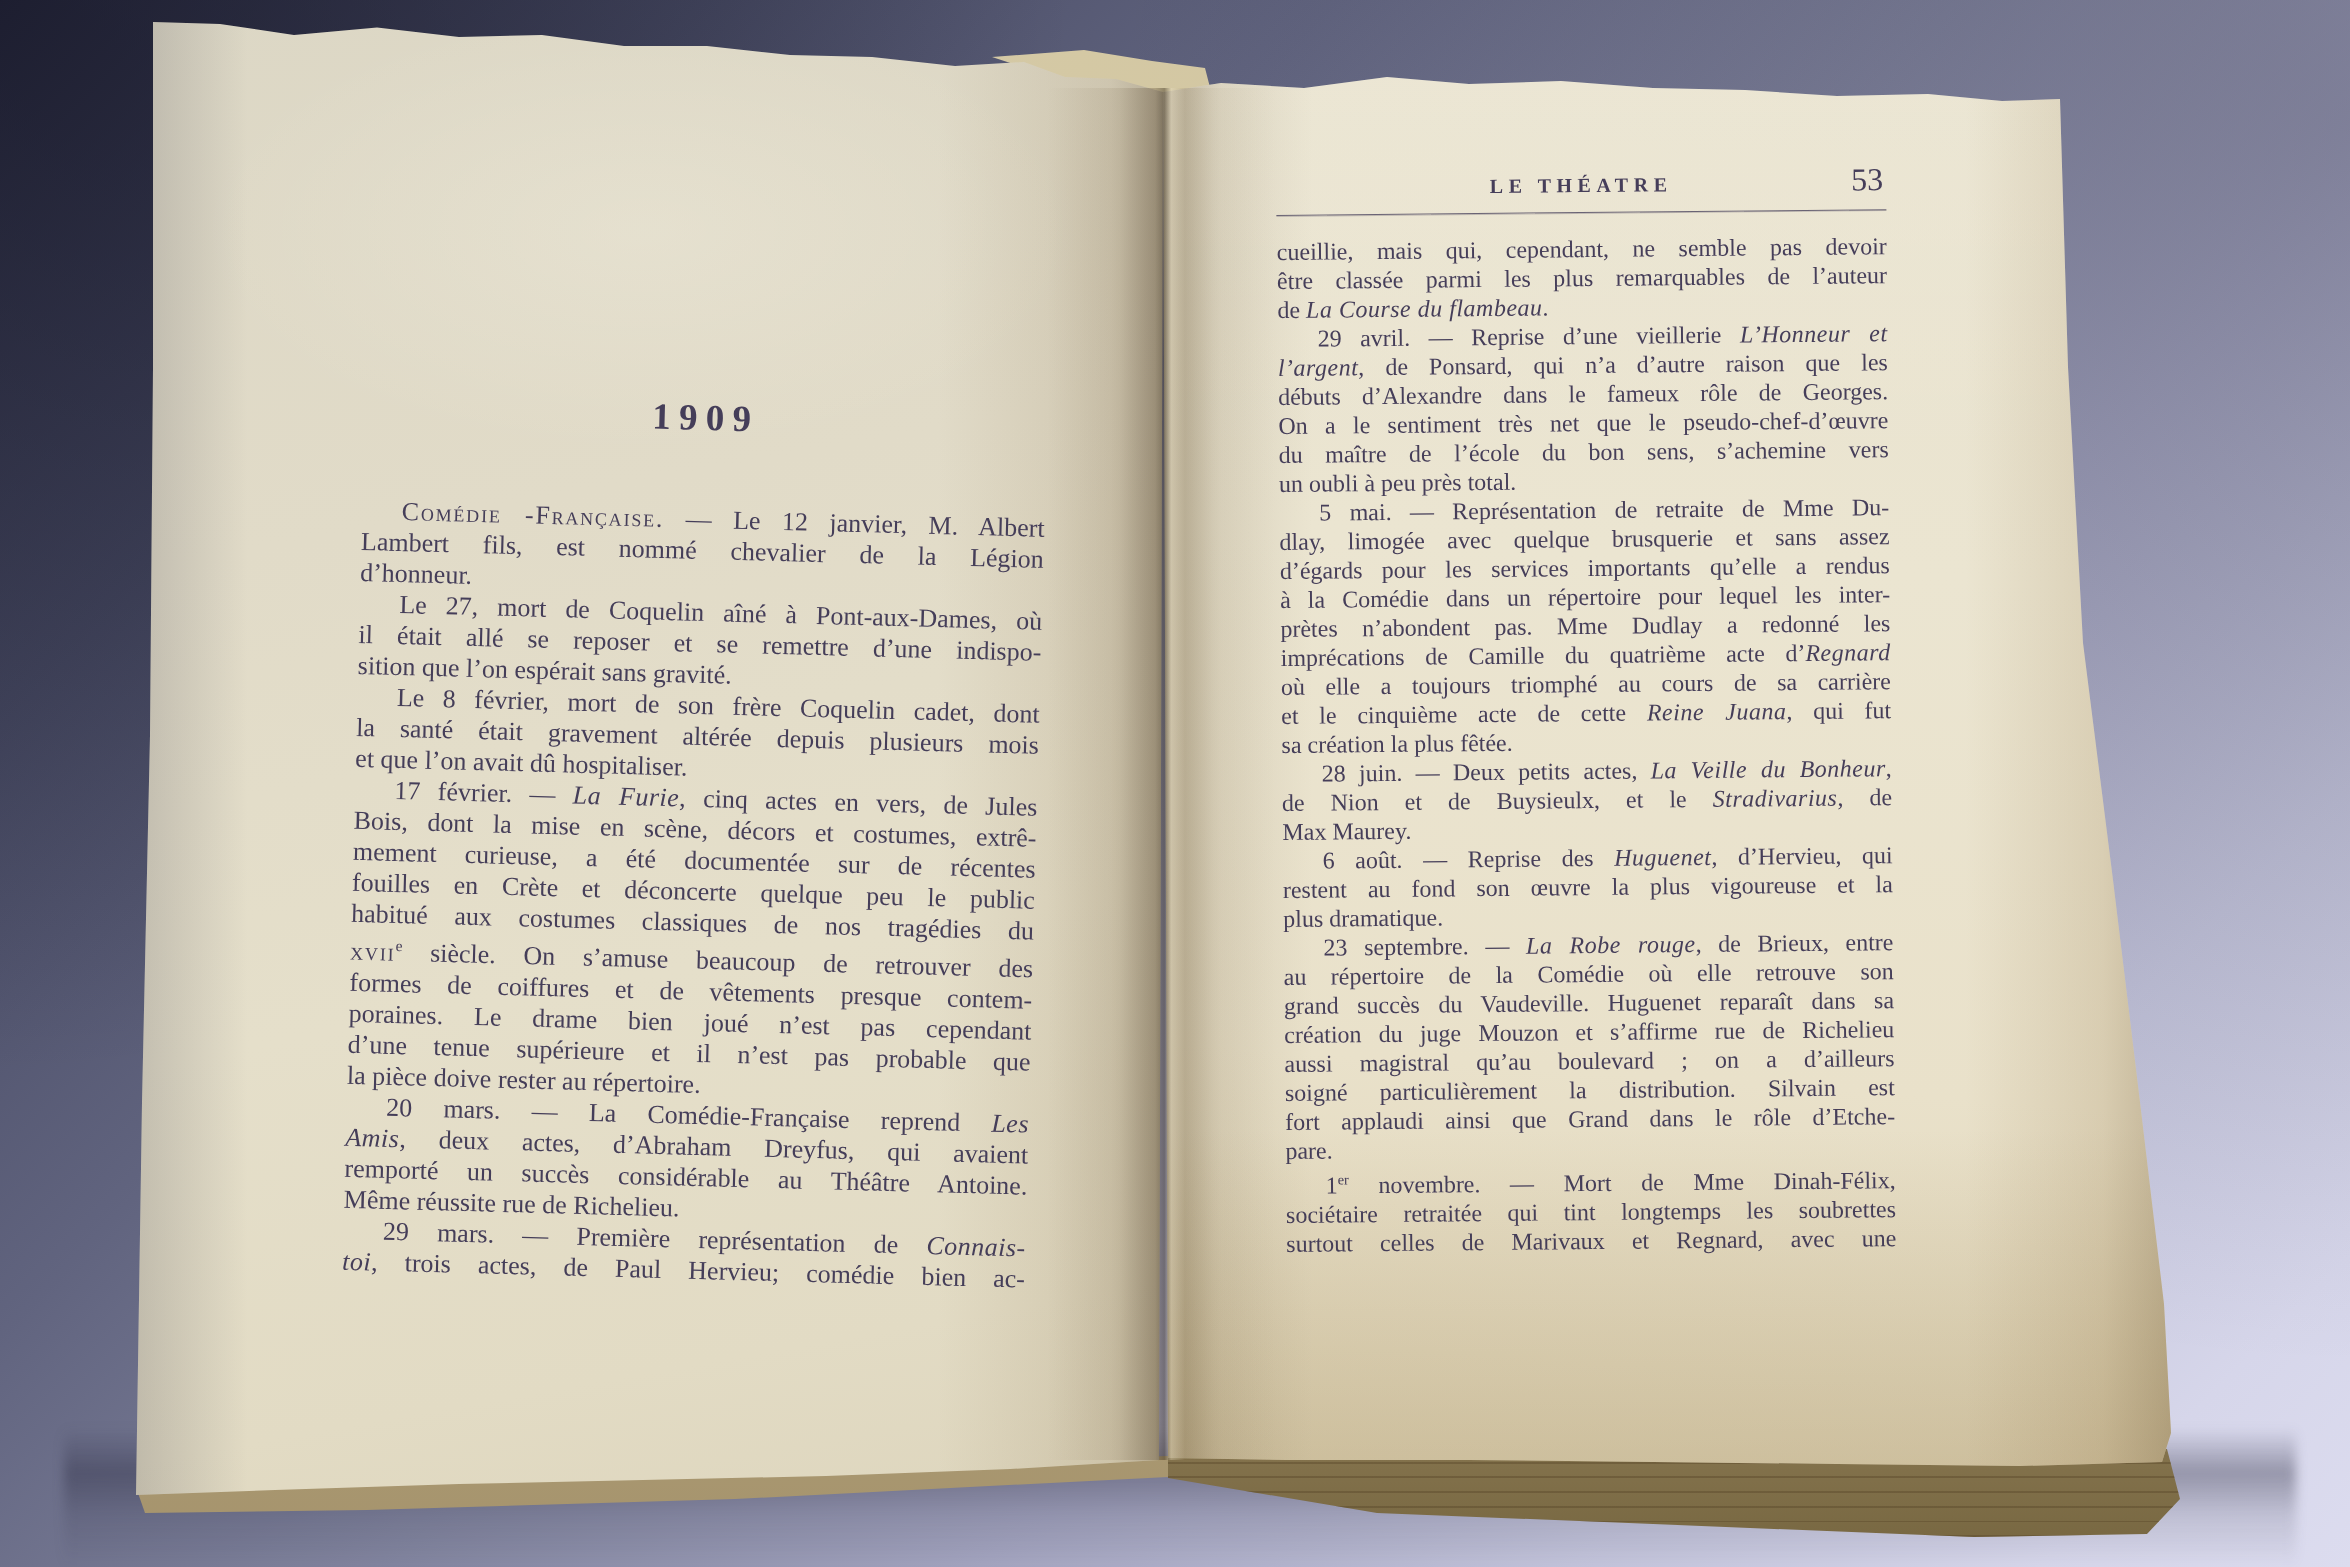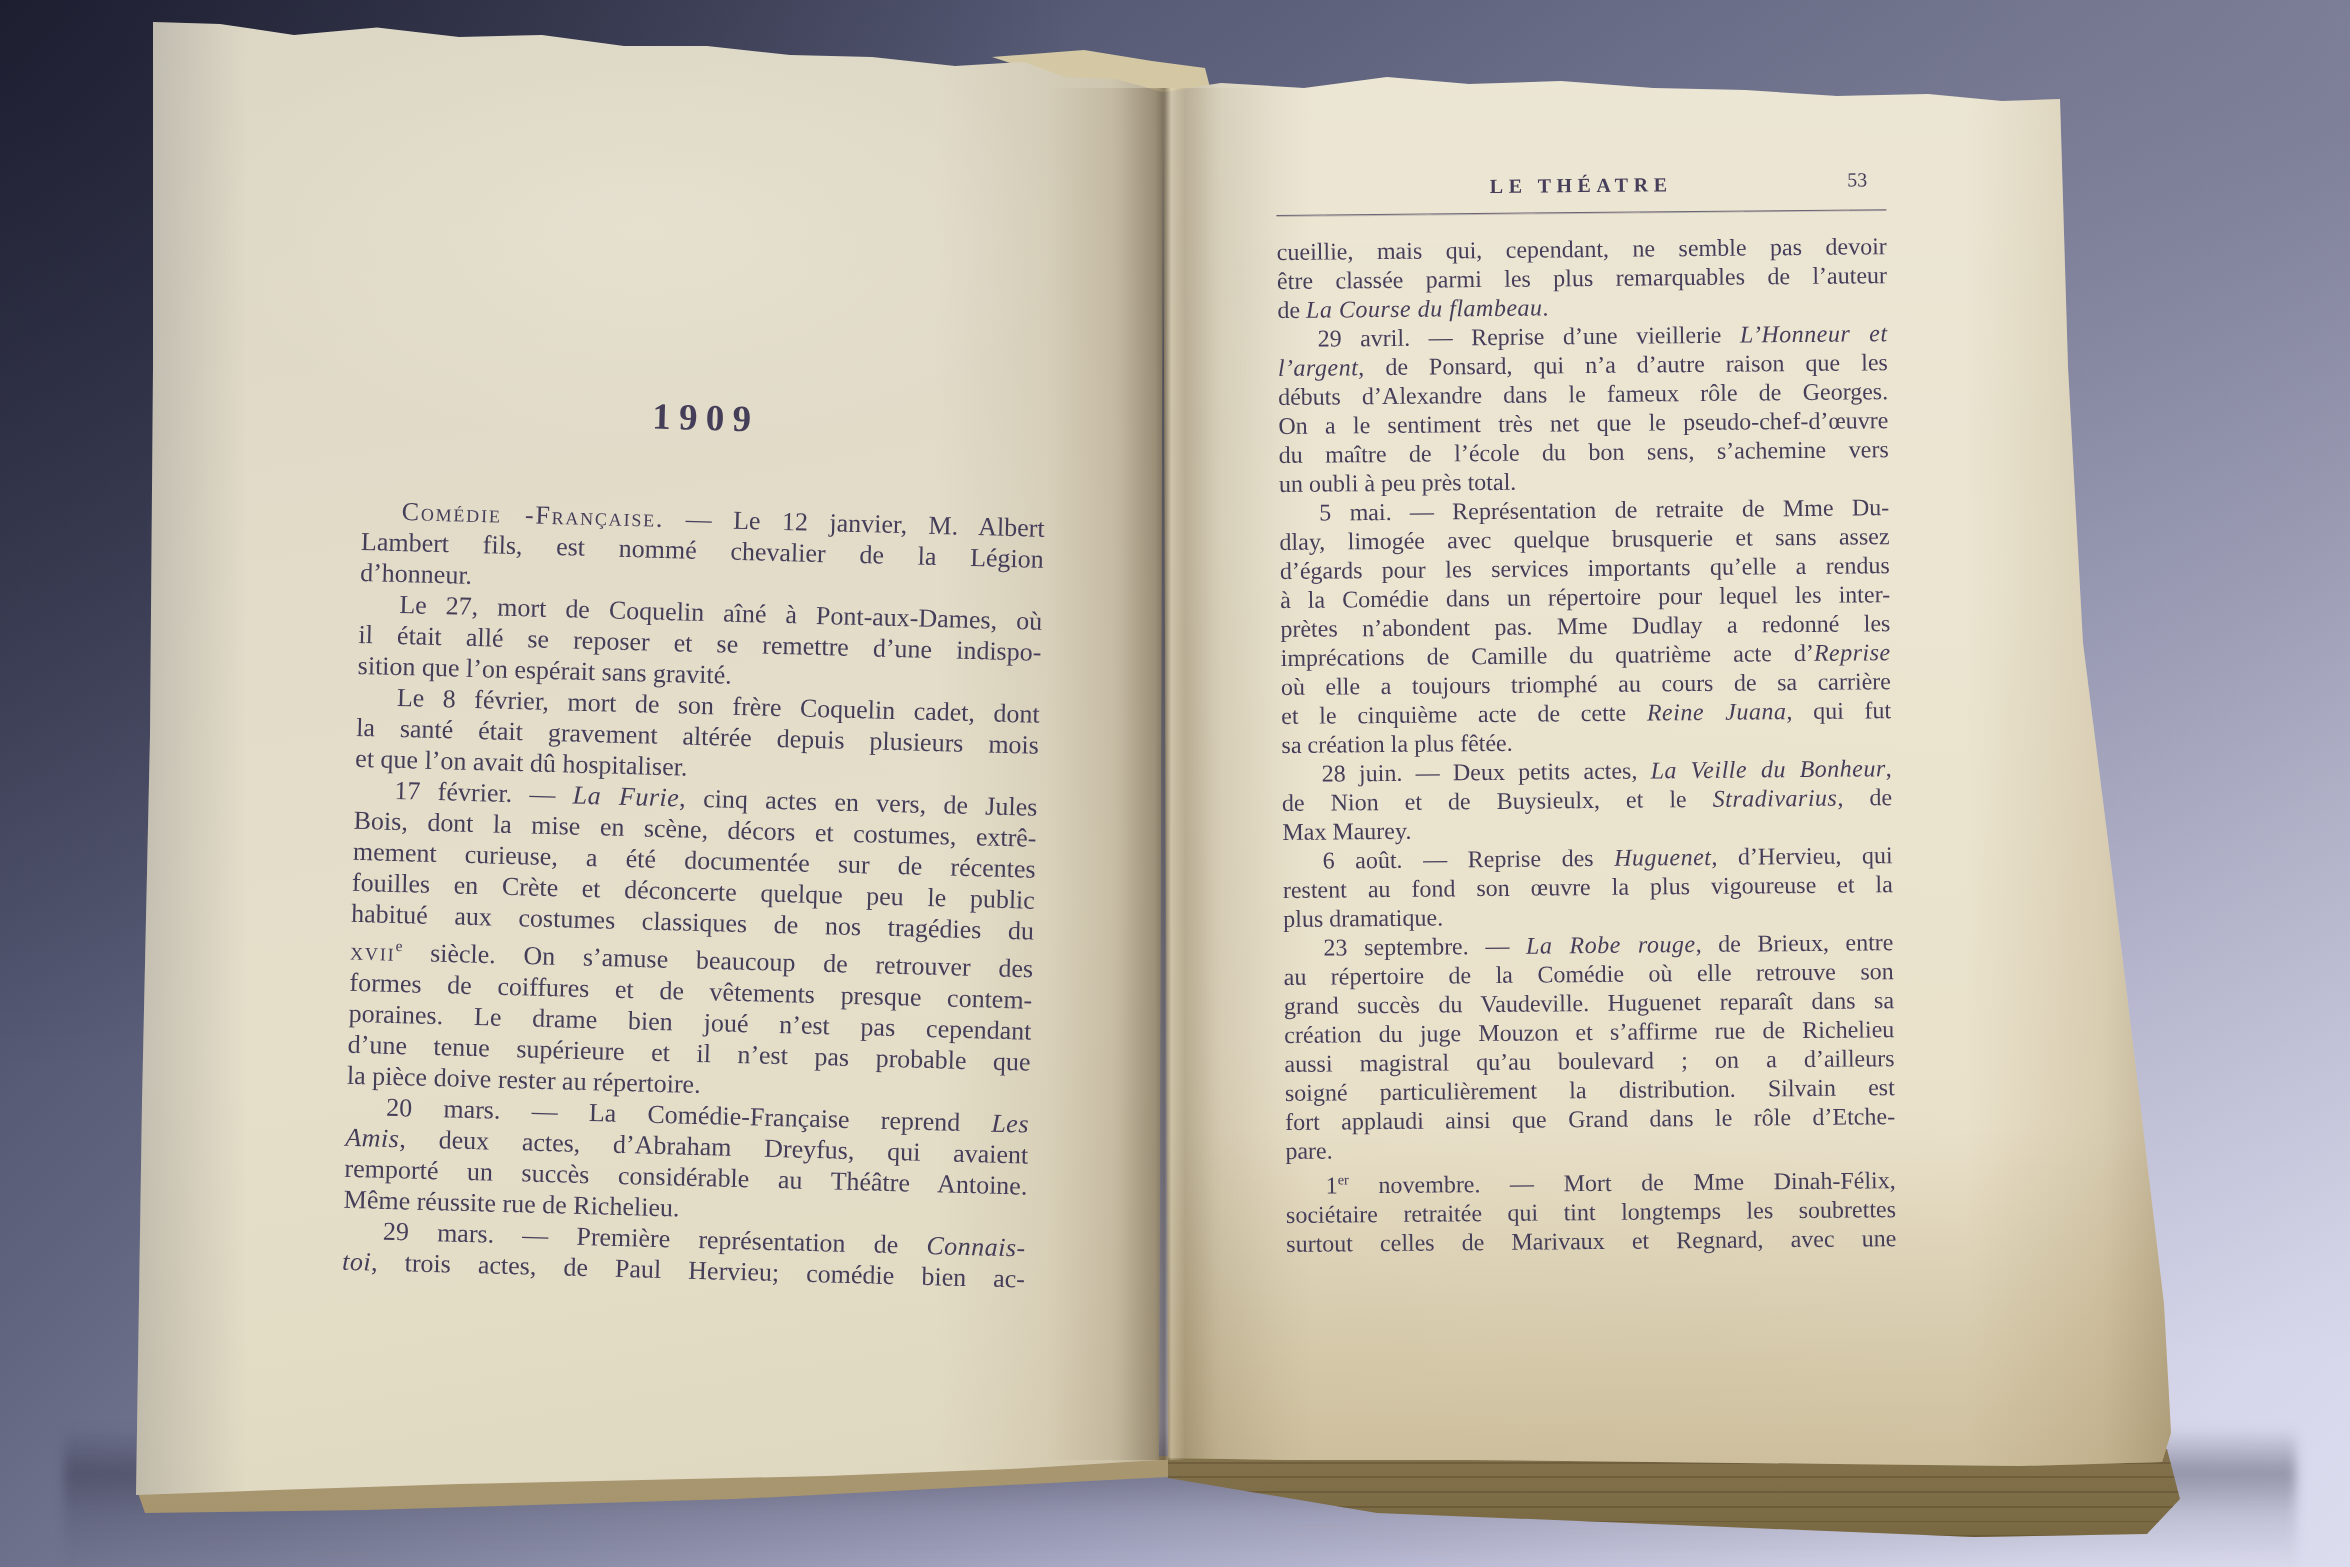--- a/index.html
+++ b/index.html
@@ -78,21 +78,21 @@
   .text-right{
     position:absolute;left:1276px;top:174px;width:610px;
     transform:rotate(-0.55deg);transform-origin:0 0;
     font-size:24px;line-height:29px;
   }
   .rp-header{position:relative;height:27.5px;}
   .rp-title{
     position:absolute;left:0;right:0;text-align:center;
     font-size:20px;letter-spacing:5.5px;font-weight:bold;
   }
-  .rp-num{position:absolute;right:19px;top:-2.8px;font-size:20px;}
+  .rp-num{position:absolute;right:3px;top:-2.8px;font-size:32px;}
   .rp-rule{height:1.8px;margin-top:13px;background:rgba(62,55,84,0.75);box-shadow:0 0.9px 0 rgba(62,55,84,0.25);}
   .rp-body{margin-top:22px;}
   .ln{text-align:justify;text-align-last:justify;white-space:nowrap;}
   .ln.last{text-align-last:left;}
   .ln.ind{text-indent:40px;}
   .ln i{letter-spacing:0.5px;}
   .sc{font-variant:small-caps;letter-spacing:1.8px;}
   sup{font-size:60%;vertical-align:super;letter-spacing:0;}
 </style>
 </head>
@@ -153,21 +153,21 @@
         <div class="ln"><i>l’argent</i>, de Ponsard, qui n’a d’autre raison que les</div>
         <div class="ln">débuts d’Alexandre dans le fameux rôle de Georges.</div>
         <div class="ln">On a le sentiment très net que le pseudo-chef-d’œuvre</div>
         <div class="ln">du maître de l’école du bon sens, s’achemine vers</div>
         <div class="ln last">un oubli à peu près total.</div>
         <div class="ln ind">5 mai. — Représentation de retraite de Mme Du-</div>
         <div class="ln">dlay, limogée avec quelque brusquerie et sans assez</div>
         <div class="ln">d’égards pour les services importants qu’elle a rendus</div>
         <div class="ln">à la Comédie dans un répertoire pour lequel les inter-</div>
         <div class="ln">prètes n’abondent pas. Mme Dudlay a redonné les</div>
-        <div class="ln">imprécations de Camille du quatrième acte d’<i>Reprise</i></div>
+        <div class="ln">imprécations de Camille du quatrième acte d’<i>Regnard</i></div>
         <div class="ln">où elle a toujours triomphé au cours de sa carrière</div>
         <div class="ln">et le cinquième acte de cette <i>Reine Juana</i>, qui fut</div>
         <div class="ln last">sa création la plus fêtée.</div>
         <div class="ln ind">28 juin. — Deux petits actes, <i>La Veille du Bonheur</i>,</div>
         <div class="ln">de Nion et de Buysieulx, et le <i>Stradivarius</i>, de</div>
         <div class="ln last">Max Maurey.</div>
         <div class="ln ind">6 août. — Reprise des <i>Huguenet</i>, d’Hervieu, qui</div>
         <div class="ln">restent au fond son œuvre la plus vigoureuse et la</div>
         <div class="ln last">plus dramatique.</div>
         <div class="ln ind">23 septembre. — <i>La Robe rouge</i>, de Brieux, entre</div>

